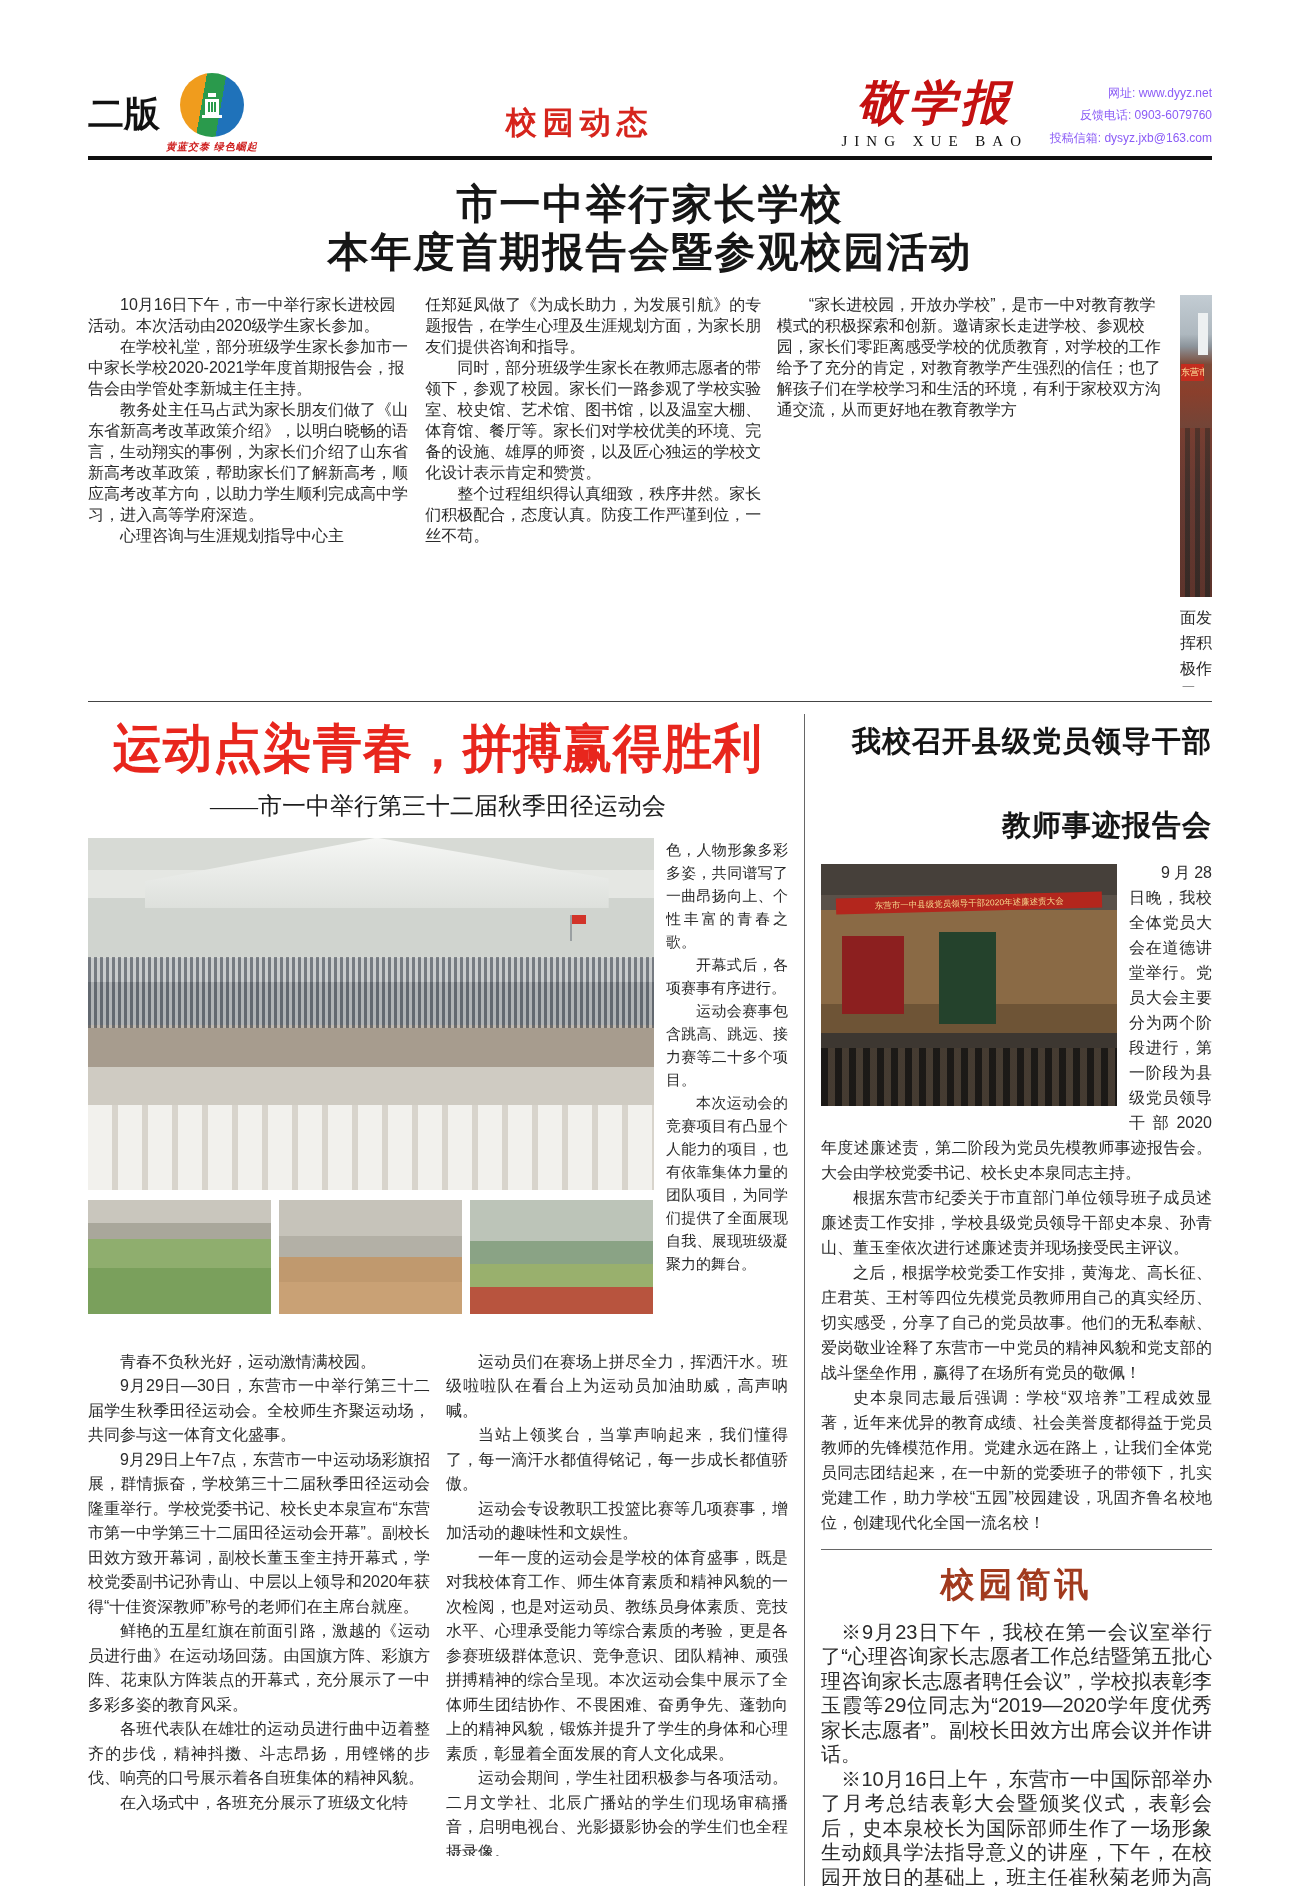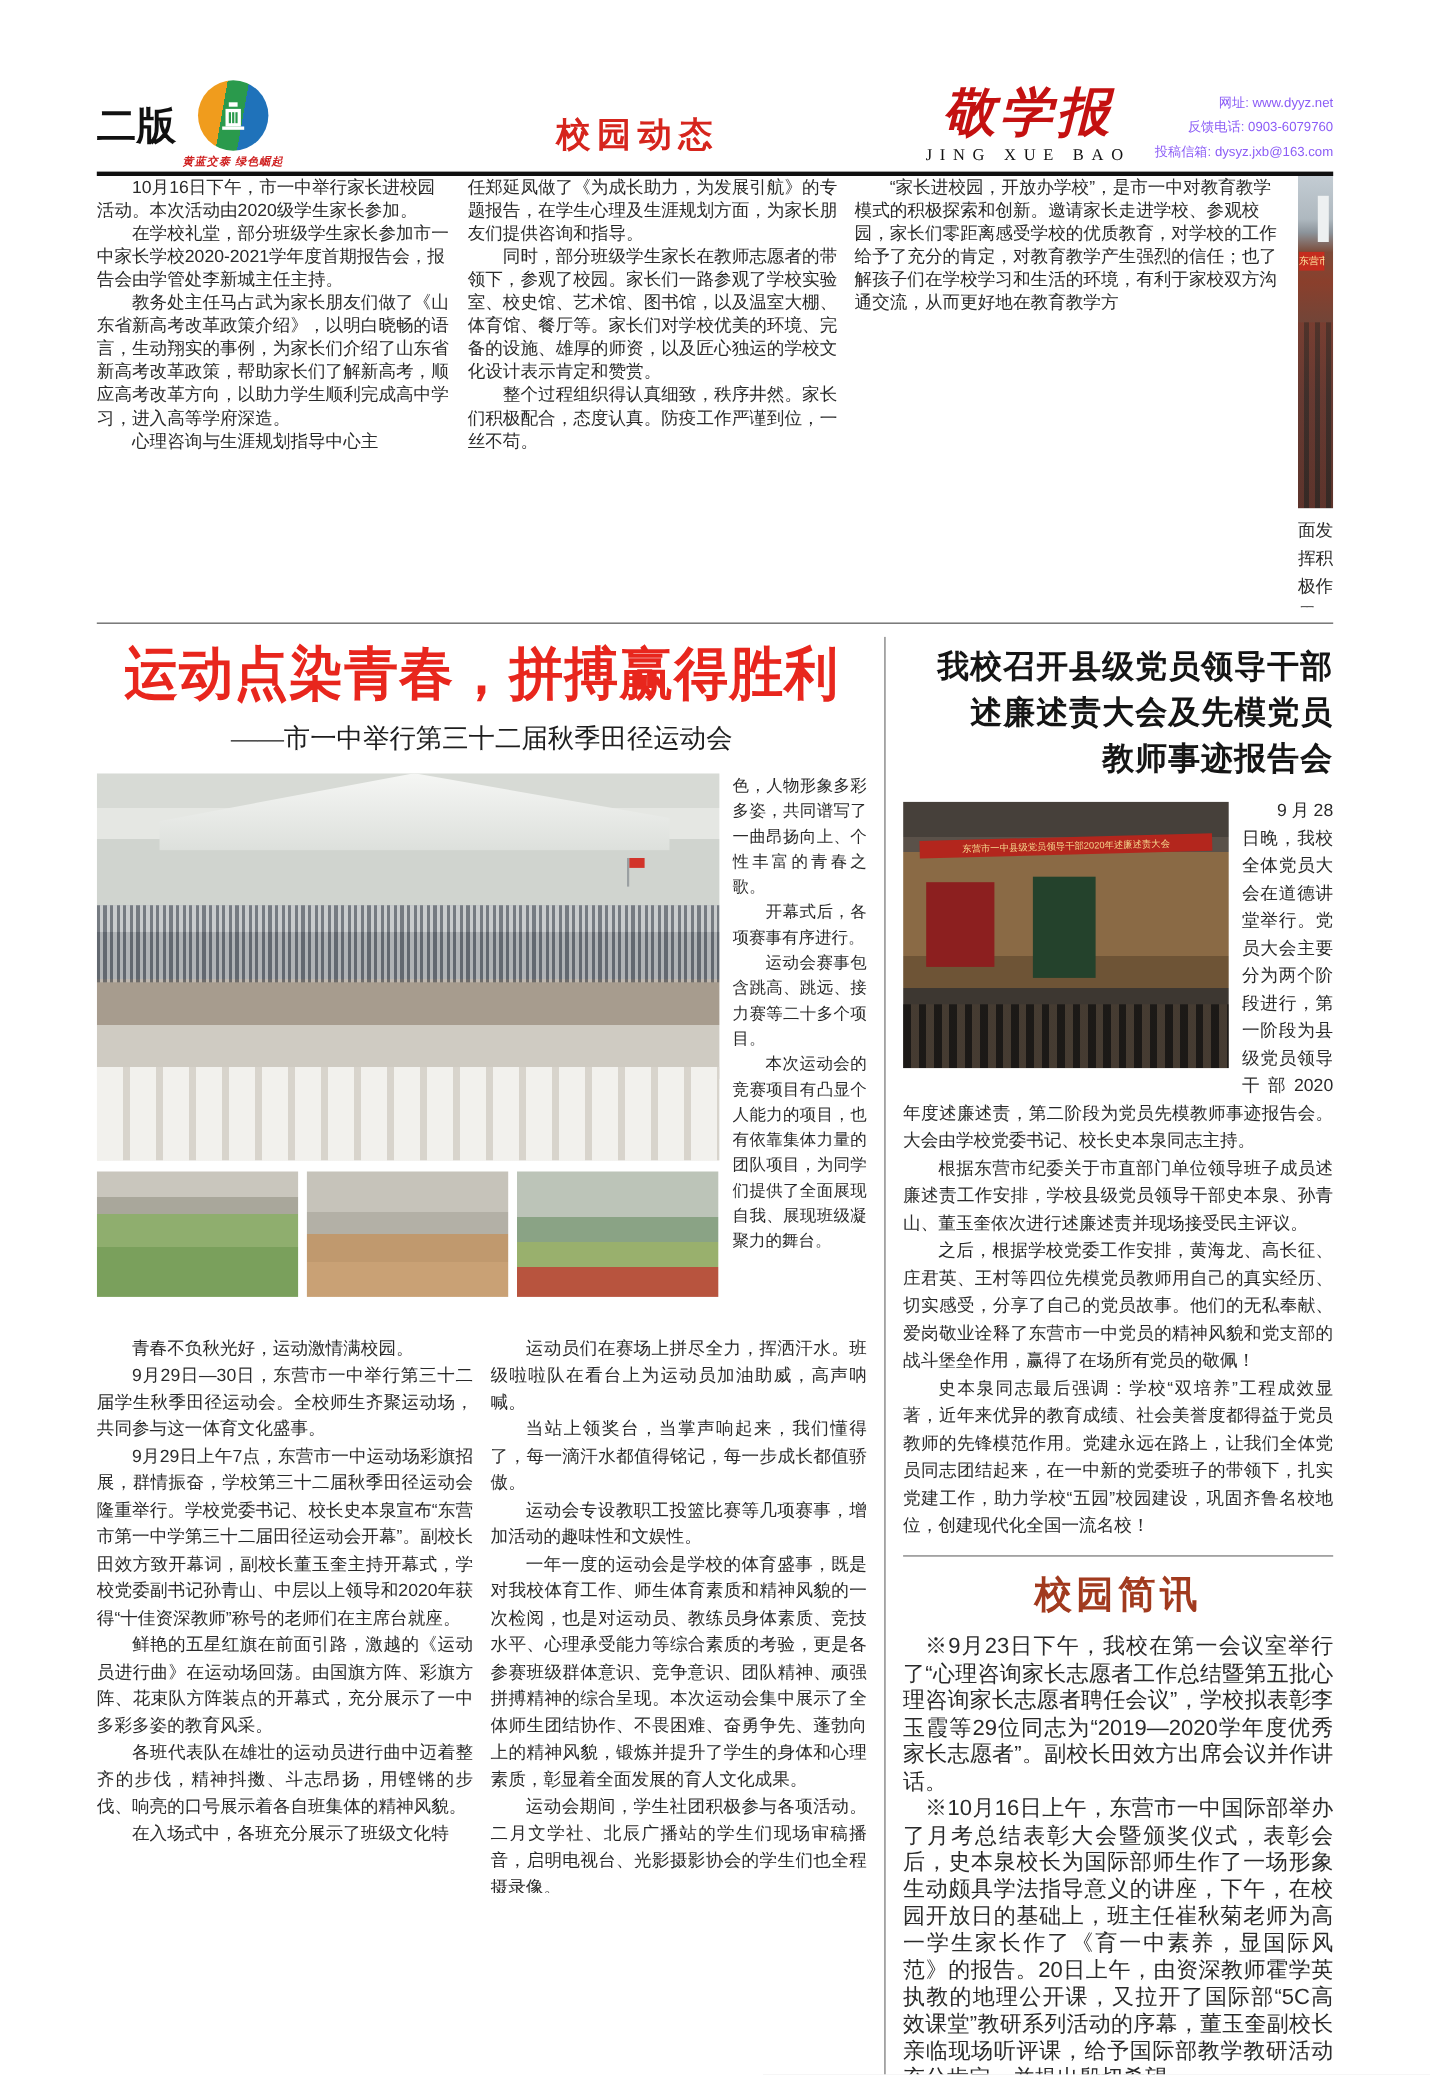--- a/index.html
+++ b/index.html
@@ -126,20 +126,24 @@
       <div class="contact">
         <div>网址: www.dyyz.net</div>
         <div>反馈电话: 0903-6079760</div>
         <div>投稿信箱: dysyz.jxb@163.com</div>
       </div>
     </div>
   </header>
   <div class="rule-thick"></div>
 
   <section>
+    <h1 class="a1-title">
+      <span>市一中举行家长学校</span><br>
+      <span>本年度首期报告会暨参观校园活动</span>
+    </h1>
     <div class="a1-body">
       <div class="col">
         <p class="ind">10月16日下午，市一中举行家长进校园活动。本次活动由2020级学生家长参加。</p>
         <p class="ind">在学校礼堂，部分班级学生家长参加市一中家长学校2020-2021学年度首期报告会，报告会由学管处李新城主任主持。</p>
         <p class="ind">教务处主任马占武为家长朋友们做了《山东省新高考改革政策介绍》，以明白晓畅的语言，生动翔实的事例，为家长们介绍了山东省新高考改革政策，帮助家长们了解新高考，顺应高考改革方向，以助力学生顺利完成高中学习，进入高等学府深造。</p>
         <p class="ind">心理咨询与生涯规划指导中心主</p>
       </div>
       <div class="col">
         <p>任郑延凤做了《为成长助力，为发展引航》的专题报告，在学生心理及生涯规划方面，为家长朋友们提供咨询和指导。</p>
         <p class="ind">同时，部分班级学生家长在教师志愿者的带领下，参观了校园。家长们一路参观了学校实验室、校史馆、艺术馆、图书馆，以及温室大棚、体育馆、餐厅等。家长们对学校优美的环境、完备的设施、雄厚的师资，以及匠心独运的学校文化设计表示肯定和赞赏。</p>
@@ -201,21 +205,21 @@
           <p class="ind">运动会专设教职工投篮比赛等几项赛事，增加活动的趣味性和文娱性。</p>
           <p class="ind">一年一度的运动会是学校的体育盛事，既是对我校体育工作、师生体育素质和精神风貌的一次检阅，也是对运动员、教练员身体素质、竞技水平、心理承受能力等综合素质的考验，更是各参赛班级群体意识、竞争意识、团队精神、顽强拼搏精神的综合呈现。本次运动会集中展示了全体师生团结协作、不畏困难、奋勇争先、蓬勃向上的精神风貌，锻炼并提升了学生的身体和心理素质，彰显着全面发展的育人文化成果。</p>
           <p class="ind">运动会期间，学生社团积极参与各项活动。二月文学社、北辰广播站的学生们现场审稿播音，启明电视台、光影摄影协会的学生们也全程摄录像。</p>
         </div>
       </div>
     </section>
 
     <section class="rcol">
       <h2 class="party-title">
         <span>我校召开县级党员领导干部</span><br>
-        <span>述廉述责大会及先模党员</span><br>
+        <br>
         <span>教师事迹报告会</span>
       </h2>
       <div class="party-body">
         <div class="photo photo-party">
           <div class="party-banner">东营市一中县级党员领导干部2020年述廉述责大会</div>
           <div class="party-screen"></div>
           <div class="party-curtain"></div>
         </div>
         <p class="ind">9月28日晚，我校全体党员大会在道德讲堂举行。党员大会主要分为两个阶段进行，第一阶段为县级党员领导干部2020年度述廉述责，第二阶段为党员先模教师事迹报告会。大会由学校党委书记、校长史本泉同志主持。</p>
         <p class="ind">根据东营市纪委关于市直部门单位领导班子成员述廉述责工作安排，学校县级党员领导干部史本泉、孙青山、董玉奎依次进行述廉述责并现场接受民主评议。</p>

